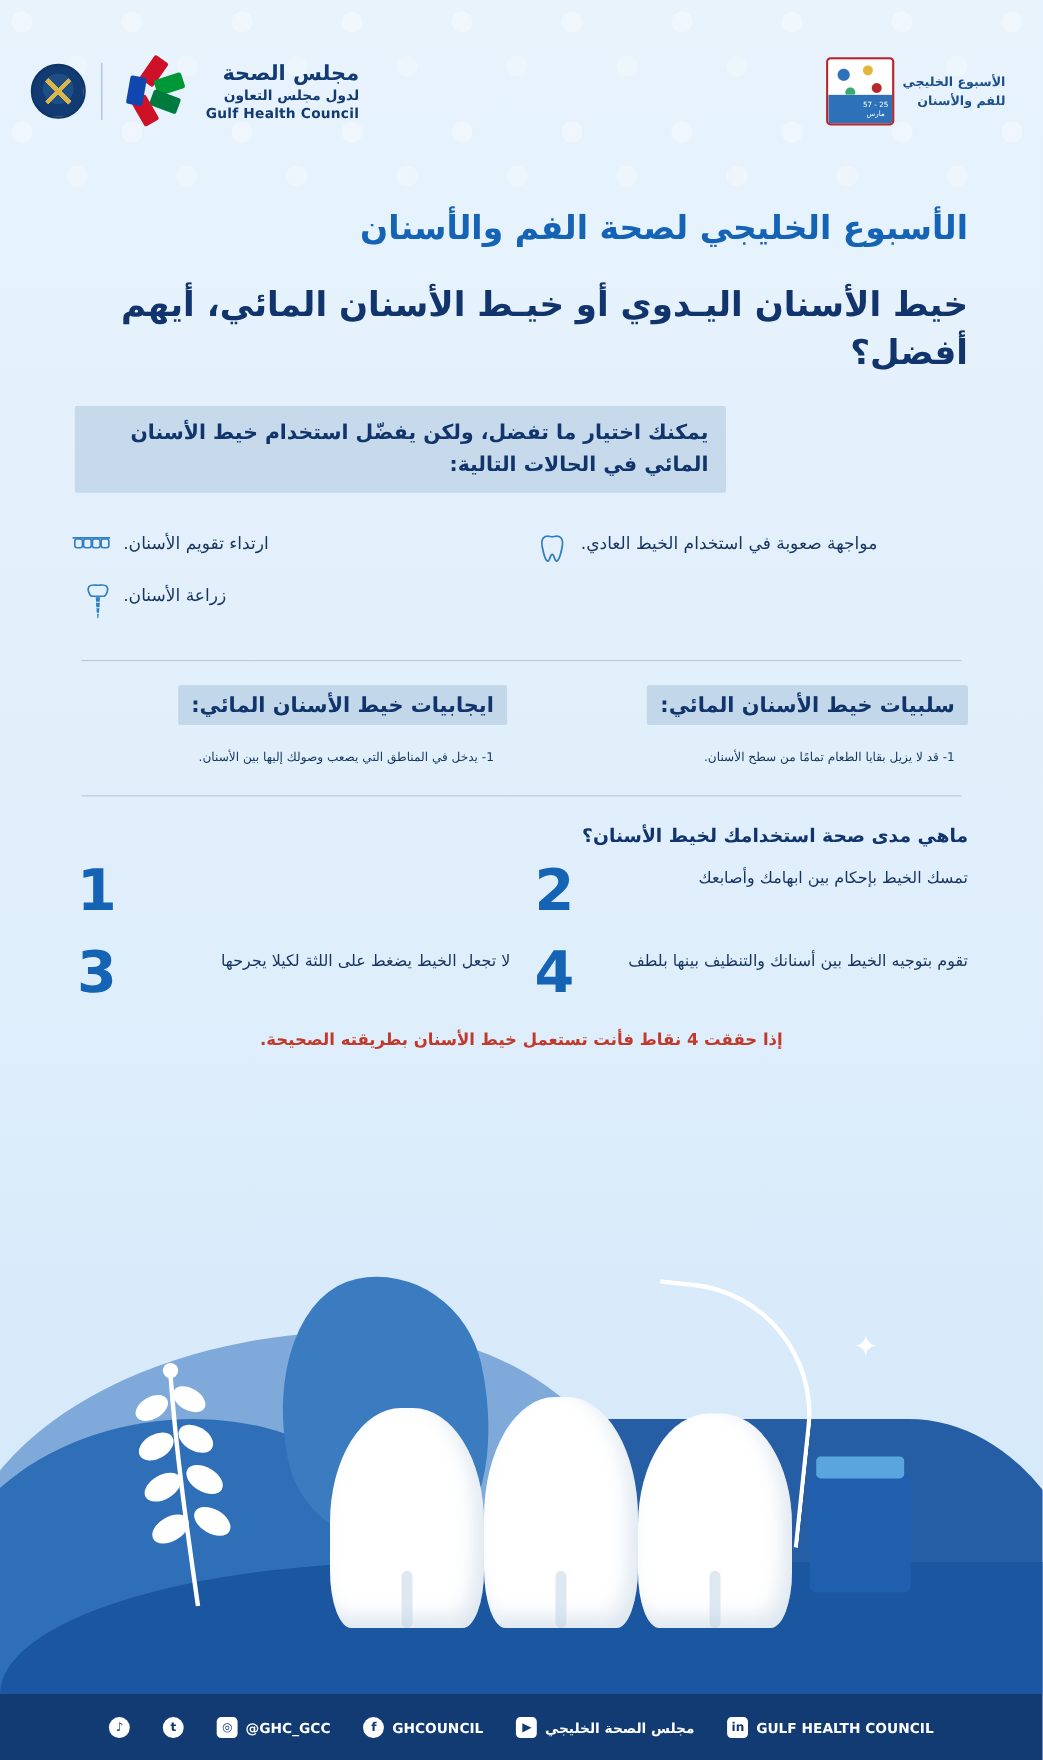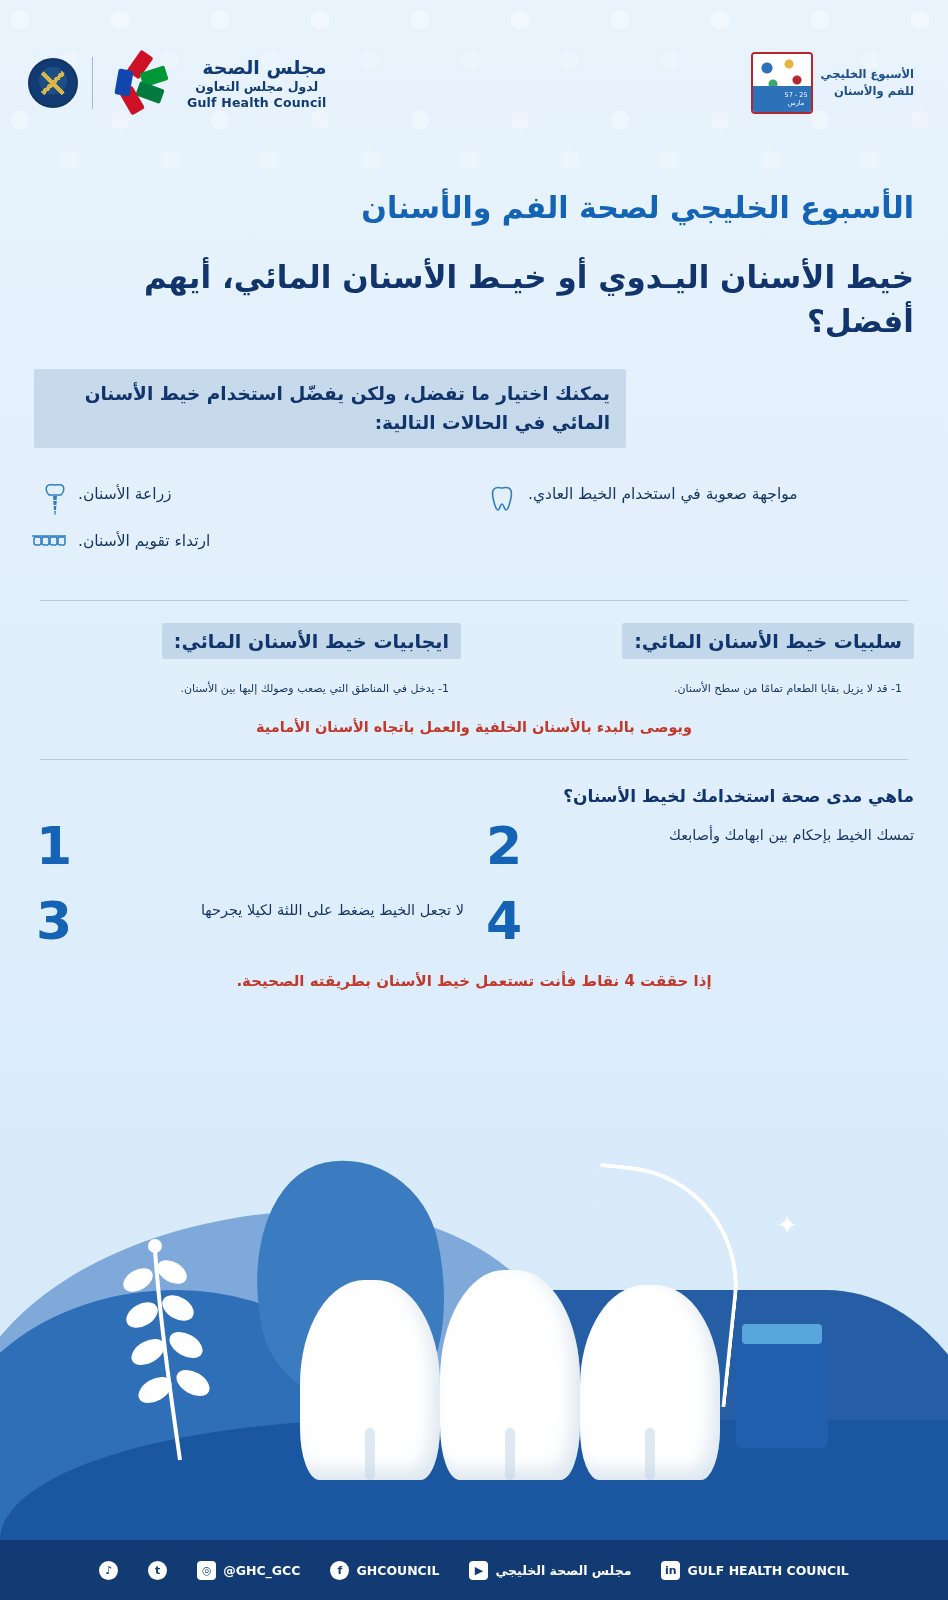--- a/index.html
+++ b/index.html
@@ -52,21 +52,21 @@
   }
   .gw-badge .bottom {
     height: 26px; background:#2d72b8; color:#fff; font-size:7px;
     display:flex; align-items:center; justify-content:space-between; padding:0 3px;
   }
   .gw-badge .bottom .dates { font-size:6.5px; line-height:1.25; text-align:center;}
 
   .ghc-logo { display:flex; align-items:center; gap:14px; }
   .ghc-text { text-align:right; color:#123a73; line-height:1.22; }
   .ghc-text .l1 { font-size:19px; font-weight:bold; }
-  .ghc-text .l2 { font-size:12.5px; font-weight:bold;text-align:center; }
+  .ghc-text .l2 { font-size:12.5px; font-weight:bold; }
   .ghc-text .l3 { font-size:12.5px; font-weight:bold; letter-spacing:.2px; }
   .flags {
     width:66px; height:56px; position:relative;
   }
   .flags span {
     position:absolute; width:26px; height:15px; border-radius:2px; transform-origin:center;
   }
   .divider-v { width:1px; height:52px; background:#9fb9d6; }
   .gcc-seal {
     width:50px; height:50px; border-radius:50%;
@@ -74,21 +74,21 @@
     border:2px solid #0f3567; position:relative;
   }
   .gcc-seal::after{
     content:""; position:absolute; inset:8px; border-radius:50%;
     background:
       linear-gradient(45deg, transparent 45%, #d9b64a 45% 55%, transparent 55%),
       linear-gradient(-45deg, transparent 45%, #d9b64a 45% 55%, transparent 55%);
   }
 
   
-  .content { position: relative; padding: 0 34px; }
+  .content { position: relative; padding: 0 68px; }
 
   .title-main {
     text-align: right; color:#1563b5; font-size: 30px; font-weight: bold;
     margin-top: 42px; letter-spacing: -.3px;
   }
   .title-sub {
     text-align: right; color:#10346b; font-size: 31px; font-weight: bold;
     line-height: 1.42; margin-top: 30px;
   }
   .intro-band {
@@ -265,80 +265,80 @@
           <div class="case-text">مواجهة صعوبة في استخدام الخيط العادي.</div>
           <div class="ic">
             <svg width="32" height="32" viewBox="0 0 32 32">
               <path d="M8 6c3-3 6-1 8-1s5-2 8 1c3 3 1 9 0 13-1 4-2 8-4 8s-2-6-4-6-2 6-4 6-3-4-4-8C7 15 5 9 8 6z" fill="none" stroke="#2f7ec4" stroke-width="1.6"></path>
             </svg>
           </div>
         </div>
       </div>
 
       <div class="case-col">
-        <div class="case-row">
-          <div class="case-text">زراعة الأسنان.</div>
-          <div class="ic">
-            <svg width="26" height="34" viewBox="0 0 26 34">
-              <path d="M5 3c2-2 5-1 8-1s6-1 8 1c2 3 0 7-2 9h-12C5 10 3 6 5 3z" fill="none" stroke="#2f7ec4" stroke-width="1.5"></path>
-              <path d="M11 13h4l-.4 4h-3.2zM11.2 18h3.6l-.4 4h-2.8zM11.6 23h2.8l-.4 4h-2z" fill="#2f7ec4"></path>
-              <path d="M12.2 28h1.6l-.4 4h-.8z" fill="#2f7ec4"></path>
-            </svg>
-          </div>
-        </div>
         <div class="case-row">
           <div class="case-text">ارتداء تقويم الأسنان.</div>
           <div class="ic">
             <svg width="38" height="22" viewBox="0 0 38 22">
               <path d="M2 6h34" stroke="#2f7ec4" stroke-width="1.6" fill="none"></path>
               <rect x="4" y="7" width="7" height="8" rx="2" fill="none" stroke="#2f7ec4" stroke-width="1.5"></rect>
               <rect x="12" y="7" width="7" height="8" rx="2" fill="none" stroke="#2f7ec4" stroke-width="1.5"></rect>
               <rect x="20" y="7" width="7" height="8" rx="2" fill="none" stroke="#2f7ec4" stroke-width="1.5"></rect>
               <rect x="28" y="7" width="7" height="8" rx="2" fill="none" stroke="#2f7ec4" stroke-width="1.5"></rect>
             </svg>
           </div>
         </div>
+        <div class="case-row">
+          <div class="case-text">زراعة الأسنان.</div>
+          <div class="ic">
+            <svg width="26" height="34" viewBox="0 0 26 34">
+              <path d="M5 3c2-2 5-1 8-1s6-1 8 1c2 3 0 7-2 9h-12C5 10 3 6 5 3z" fill="none" stroke="#2f7ec4" stroke-width="1.5"></path>
+              <path d="M11 13h4l-.4 4h-3.2zM11.2 18h3.6l-.4 4h-2.8zM11.6 23h2.8l-.4 4h-2z" fill="#2f7ec4"></path>
+              <path d="M12.2 28h1.6l-.4 4h-.8z" fill="#2f7ec4"></path>
+            </svg>
+          </div>
+        </div>
       </div>
     </div>
 
     <div class="hr"></div>
 
     <div class="two-cols">
       <div class="col">
         <div class="col-head-wrap">
           <div class="col-head">سلبيات خيط الأسنان المائي:</div>
         </div>
         <div class="col-body">1- قد لا يزيل بقايا الطعام تمامًا من سطح الأسنان.</div>
       </div>
       <div class="col">
         <div class="col-head-wrap">
           <div class="col-head">ايجابيات خيط الأسنان المائي:</div>
         </div>
         <div class="col-body">1- يدخل في المناطق التي يصعب وصولك إليها بين الأسنان.</div>
       </div>
     </div>
 
-    <div class="note-red">ويوصى بالبدء بالأسنان الخلفية والعمل باتجاه الأسنان الأمامية</div>
 
     <div class="hr"></div>
 
     <div class="section-title">ماهي مدى صحة استخدامك لخيط الأسنان؟</div>
 
     <div class="steps">
       <div class="step-row">
         <div class="step">
           <div class="step-txt">تمسك الخيط بإحكام بين ابهامك وأصابعك</div>
           <div class="step-num">2</div>
         </div>
         <div class="step">
           <div class="step-num">1</div>
         </div>
       </div>
       <div class="step-row">
         <div class="step">
+          <div class="step-txt">تقوم بتوجيه الخيط بين أسنانك والتنظيف بينها بلطف</div>
           <div class="step-num">4</div>
         </div>
         <div class="step">
           <div class="step-txt">لا تجعل الخيط يضغط على اللثة لكيلا يجرحها</div>
           <div class="step-num">3</div>
         </div>
       </div>
     </div>
 
     <div class="final-red">إذا حققت 4 نقاط فأنت تستعمل خيط الأسنان بطريقته الصحيحة.</div>

